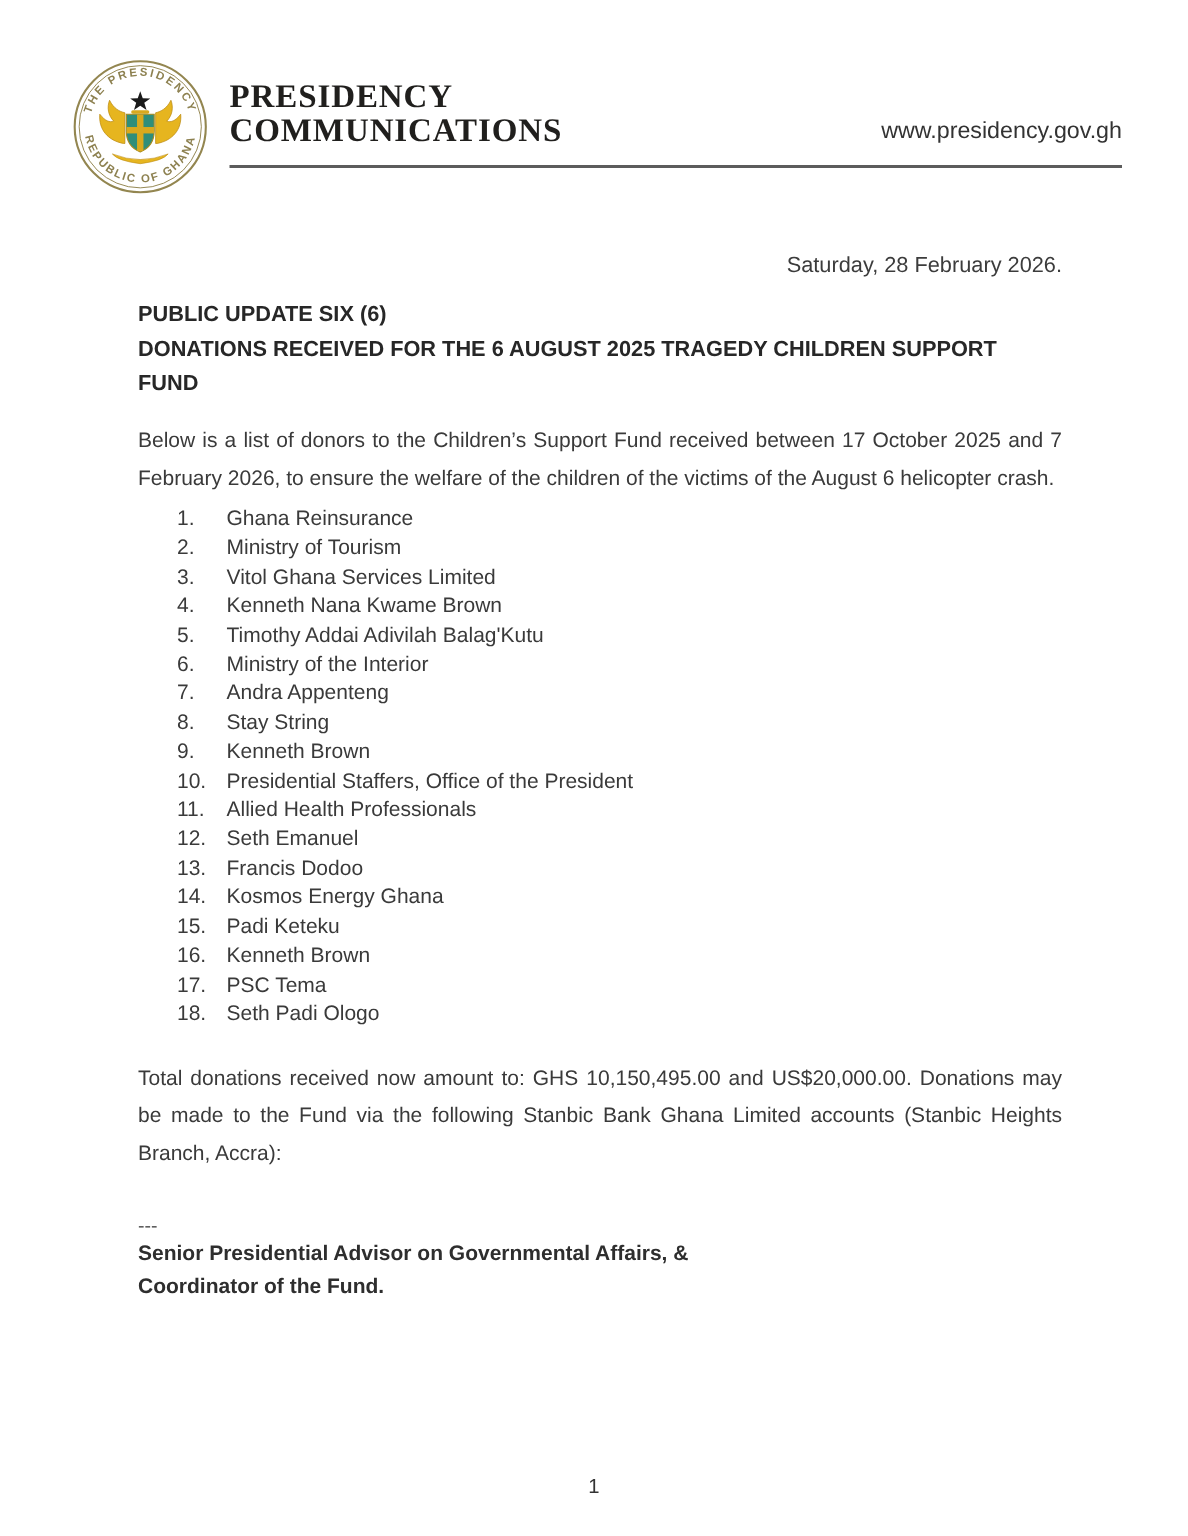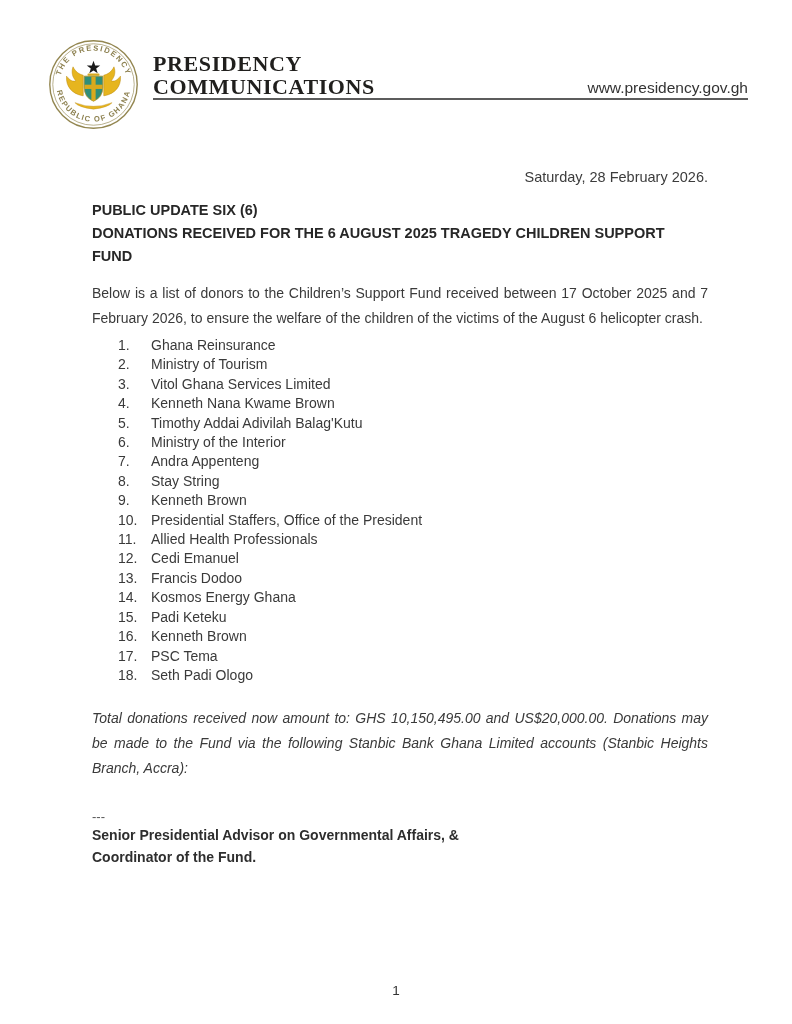--- a/index.html
+++ b/index.html
@@ -24,20 +24,21 @@
   }
   .seal { width: 93px; height: 93px; flex-shrink: 0; }
   .header-right {
     flex: 1;
     margin-left: 13px;
     margin-top: 14px;
     display: flex;
     justify-content: space-between;
     align-items: flex-end;
     border-bottom: 2px solid #5c5c5c;
+    padding-bottom: 12px;
   }
   .wordmark {
     font-family: "Liberation Serif", serif;
     font-weight: 700;
     font-size: 22px;
     line-height: 23px;
     letter-spacing: 0.6px;
     color: #201f1d;
   }
   .site-url {
@@ -82,21 +83,21 @@
     display: flex;
     line-height: 19.4px;
     color: #3a3a3a;
   }
   ol.donors li::before {
     content: counter(donor) ".";
     width: 33px;
     flex-shrink: 0;
   }
 
-  .totals { margin-top: 21px; font-style: italic; }
+  .totals { margin-top: 21px; }
 
   .accounts { margin-top: 23px; line-height: 24px; color: #3a3a3a; }
 
   .cheques { margin-top: 28px; }
   .cheques .bold-run { font-weight: 700; color: #2c2c2c; }
 
   .signature { margin-top: 27px; line-height: 21.5px; }
   .sig-divider { color: #555555; font-size: 13px; line-height: 17px; }
   .sig-line { font-weight: 700; color: #2e2e2e; }
 
@@ -180,21 +181,21 @@
       <li>Ministry of Tourism</li>
       <li>Vitol Ghana Services Limited</li>
       <li>Kenneth Nana Kwame Brown</li>
       <li>Timothy Addai Adivilah Balag'Kutu</li>
       <li>Ministry of the Interior</li>
       <li>Andra Appenteng</li>
       <li>Stay String</li>
       <li>Kenneth Brown</li>
       <li>Presidential Staffers, Office of the President</li>
       <li>Allied Health Professionals</li>
-      <li>Cedi Emanuel</li>
+      <li>Seth Emanuel</li>
       <li>Francis Dodoo</li>
       <li>Kosmos Energy Ghana</li>
       <li>Padi Keteku</li>
       <li>Kenneth Brown</li>
       <li>PSC Tema</li>
       <li>Seth Padi Ologo</li>
     </ol>
 
     <p class="body-par totals">Total donations received now amount to: GHS 10,150,495.00 and US$20,000.00. Donations may be made to the Fund via the following Stanbic Bank Ghana Limited accounts (Stanbic Heights Branch, Accra):</p>
 

